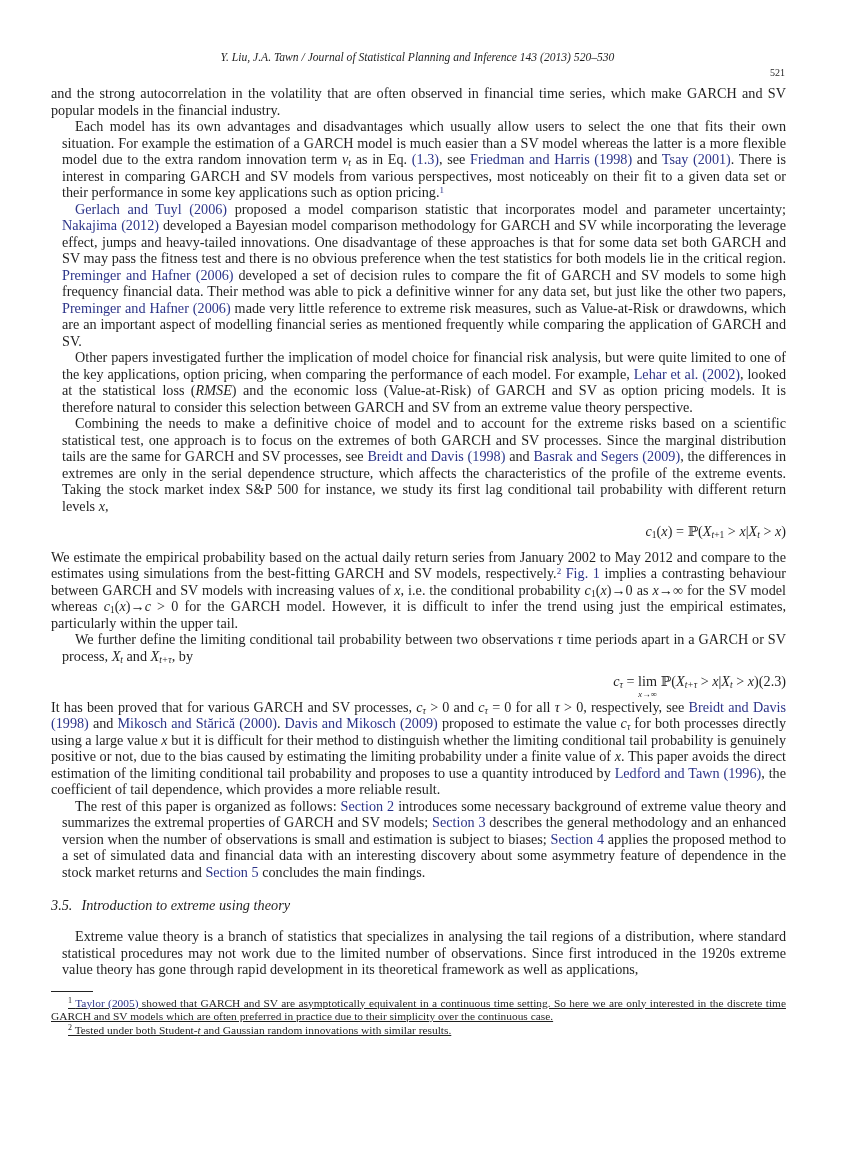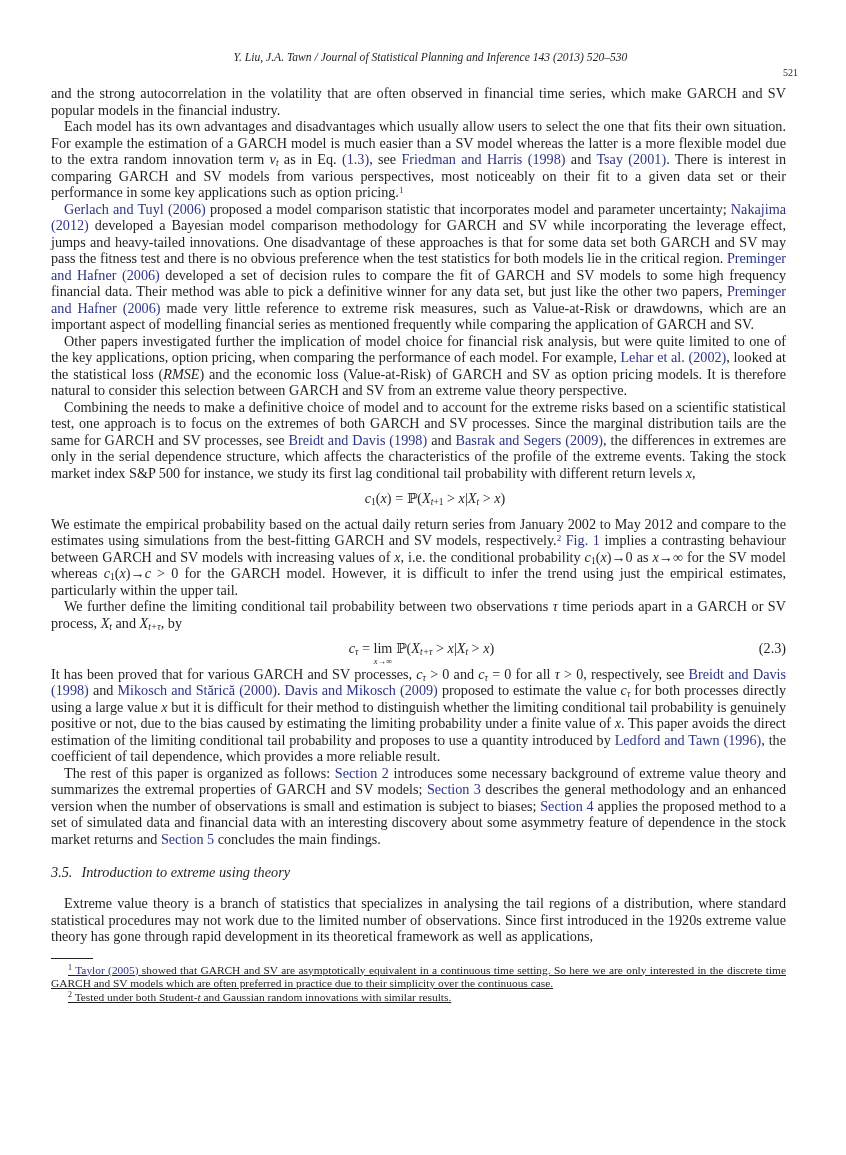--- a/index.html
+++ b/index.html
@@ -1,31 +1,31 @@
 <!DOCTYPE html>
 <html><head>
 <meta charset="utf-8">
 <style>
   html,body{margin:0;padding:0;background:#ffffff;}
   .page{position:relative;width:846px;height:1155px;background:#fff;overflow:hidden;
         font-family:"Liberation Serif","DejaVu Serif",serif;color:#1f1f1f;}
-  .header{position:absolute;top:51px;left:63px;width:735px;height:16px;}
+  .header{position:absolute;top:51px;left:50px;width:735px;height:16px;}
   .header-citation{display:block;text-align:center;font-style:italic;font-size:11.6px;color:#1f1f1f;}
   .page-num{position:absolute;right:0;top:0;font-size:10px;font-style:normal;margin-top:16px;}
   .content{position:absolute;top:85px;left:51px;width:735px;
            font-size:14.2px;line-height:16.5px;text-align:justify;}
   p.para{margin:0;}
-  p.ind{text-indent:13px;}
+  p.ind{text-indent:13px;margin-left:11px;}
   .it{font-style:italic;}
   .link{color:#2c3489;}
   sup.ref{font-size:9px;line-height:0;vertical-align:0.5em;}
   sub{font-size:9.5px;line-height:0;vertical-align:-0.25em;}
   sub.it{font-style:italic;}
   .equation{display:flex;margin:9px 0;}
-  .eq-body{padding-left:33px;text-align:center;flex:1;}
+  .eq-body{padding-left:33px;text-align:right;flex:1;}
   .eq-num{margin-left:auto;}
   .lim-stack{display:inline-block;position:relative;}
   .lim-under{position:absolute;top:100%;left:50%;transform:translate(-50%,-4px);
              font-size:8.5px;white-space:nowrap;font-style:italic;}
   h2.heading{font-size:15px;font-weight:bold;margin:22px 0 0 0;line-height:17px;text-align:left;}
   h3.subheading{font-size:14.3px;font-style:italic;font-weight:normal;margin:17px 0 14px 0;line-height:17px;text-align:left;}
   .h-num{margin-right:9px;}
   .footnotes{margin-top:13px;font-size:11.4px;line-height:13.9px;}
   .fn-rule{width:42px;border:0;border-top:1px solid #222;margin:0 0 5px 0;}
   p.fn{margin:0;text-indent:17px;text-decoration:underline;}

